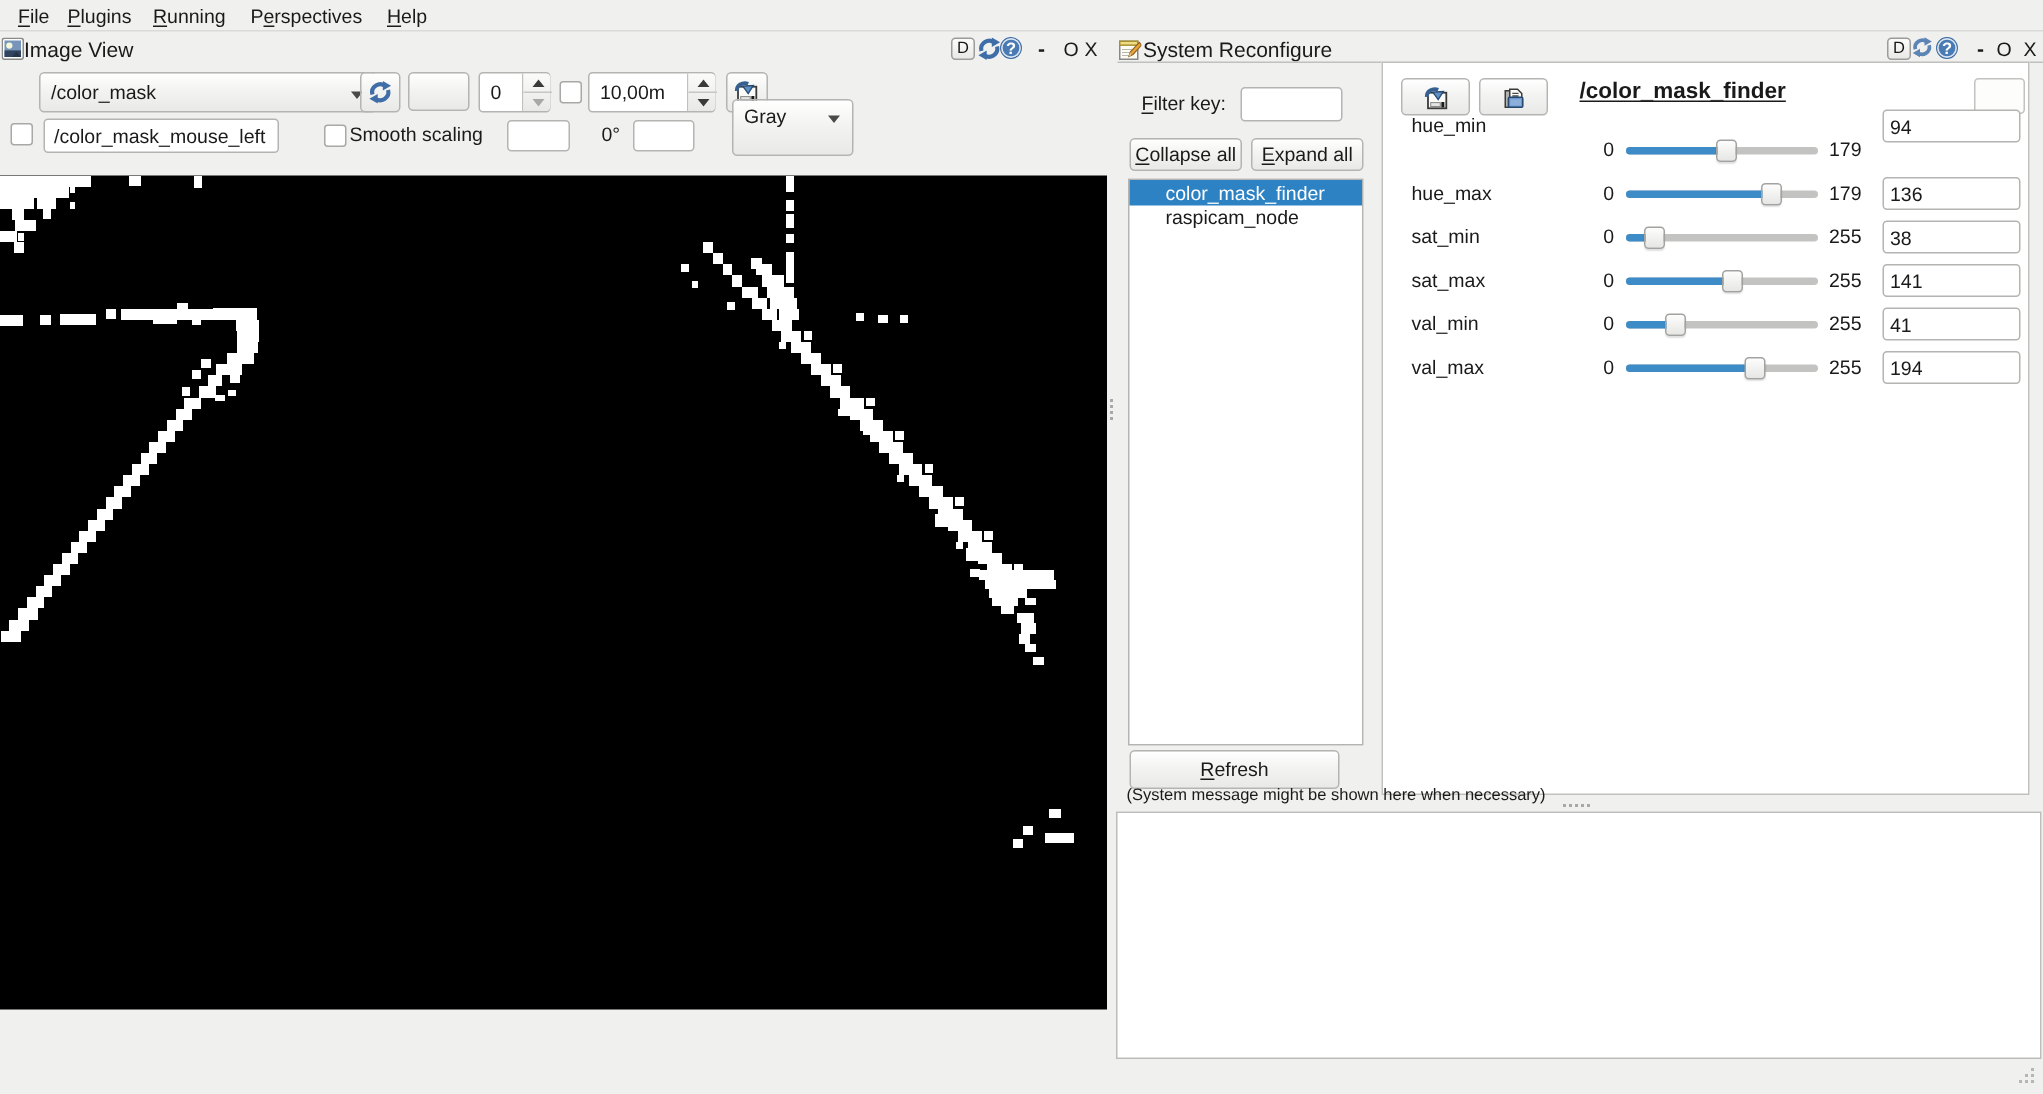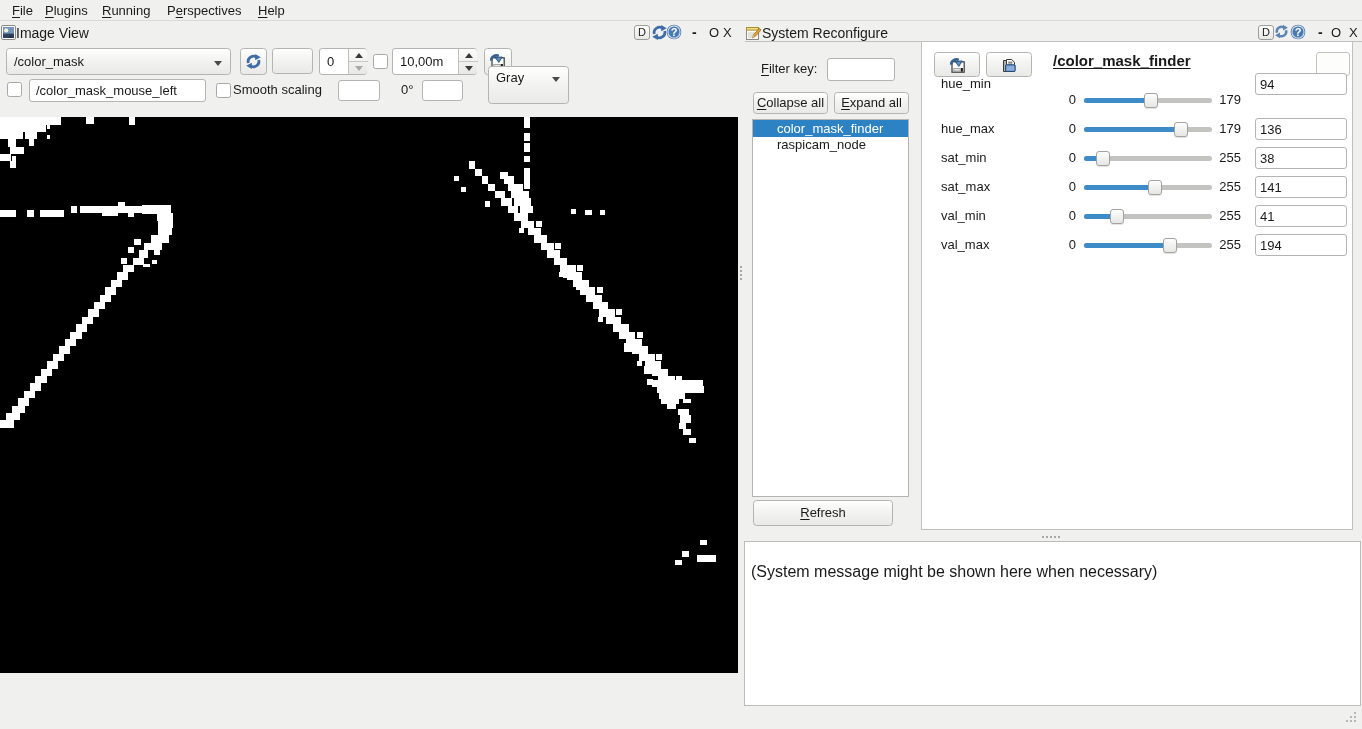--- a/index.html
+++ b/index.html
@@ -37,21 +37,21 @@
       </g>
     </svg></div>
 <div class="abs" style="left:666px;top:24px;width:16px;height:16px;"><svg width="16" height="16" viewBox="0 0 16 16">
       <circle cx="8" cy="8" r="7.3" fill="#39679e"></circle>
       <circle cx="8" cy="8" r="6.1" fill="#4a7ab3" stroke="#d9e4f2" stroke-width="1.1"></circle>
       <text x="8" y="12.1" font-family="Liberation Sans" font-size="11" font-weight="bold" fill="#fff" text-anchor="middle">?</text>
     </svg></div>
 <div class="abs lbl " style="left:692px;top:23px;font-size:14px;font-weight:bold">-</div>
 <div class="abs lbl " style="left:709px;top:24px;font-size:13px">O</div>
 <div class="abs lbl " style="left:723px;top:24px;font-size:13px">X</div>
-<div class="abs btn" style="left:6px;top:48px;width:225px;height:27px;">
+<div class="abs btn" style="left:26px;top:48px;width:225px;height:27px;">
     <div class="abs lbl" style="left:7px;top:4px">/color_mask</div>
     <div class="abs" style="right:8px;top:12px;width:0;height:0;border-left:4.5px solid transparent;border-right:4.5px solid transparent;border-top:5.5px solid #4a4a48"></div>
   </div>
 <div class="abs btn" style="left:240px;top:48px;width:27px;height:27px;">
     <div class="abs" style="left:4px;top:4px"><svg width="17" height="17" viewBox="0 0 17 17">
         <g transform="scale(1.0625)">
           <g stroke="#3f6da8" stroke-width="2.6" fill="none">
             <path d="M3.1 9.4 A5.1 5.1 0 0 1 11.3 4.2"></path>
             <path d="M12.9 6.6 A5.1 5.1 0 0 1 4.7 11.8"></path>
           </g>
@@ -81,21 +81,21 @@
 <div class="abs btn" style="left:484px;top:48px;width:28px;height:27px;">
     <div class="abs" style="left:4px;top:4px"><svg width="17" height="17" viewBox="0 0 17 17">
         <rect x="3.0" y="4.8" width="12.2" height="10.4" fill="#fbfbfa" stroke="#3a3a3a" stroke-width="1.2"></rect>
         <rect x="4.8" y="11.4" width="6.4" height="2.6" fill="#e6e6e4" stroke="#8a8a88" stroke-width="0.7"></rect>
         <rect x="11.9" y="11" width="2.0" height="3.6" fill="#1a1a1a"></rect>
         <path d="M2.2 7.6 C2.0 3.8 6.0 1.4 9.8 2.9" stroke="#35608f" stroke-width="2.6" fill="none"></path>
         <path d="M6.2 4.4 L13.2 4.0 L9.8 9.4 Z" fill="#5e8ec2" stroke="#274a72" stroke-width="0.9"></path>
       </svg></div>
   </div>
 <div class="abs cb" style="left:7px;top:82px;width:15px;height:15px;"></div>
-<div class="abs field" style="left:29px;top:79px;width:177px;height:23px;">
+<div class="abs field" style="left:29px;top:79px;width:157px;height:23px;">
     <div class="abs lbl" style="left:6px;top:2px">/color_mask_mouse_left</div>
   </div>
 <div class="abs cb" style="left:216px;top:83px;width:15px;height:15px;"></div>
 <div class="abs lbl " style="left:233px;top:81px;">Smooth scaling</div>
 <div class="abs field" style="left:338px;top:80px;width:42px;height:21px;"></div>
 <div class="abs lbl " style="left:401px;top:81px;">0°</div>
 <div class="abs field" style="left:422px;top:80px;width:41px;height:21px;"></div>
 <div class="abs btn" style="left:468px;top:66px;width:81px;height:38px;margin-left:20px;">
     <div class="abs lbl" style="left:7px;top:2px">Gray</div>
     <div class="abs" style="right:8px;top:10px;width:0;height:0;border-left:4.5px solid transparent;border-right:4.5px solid transparent;border-top:5.5px solid #4a4a48"></div>
@@ -367,20 +367,20 @@
 <div class="abs lbl " style="left:1241px;top:236px;transform:translateX(-100%)">255</div>
 <div class="abs field" style="left:1255px;top:234px;width:92px;height:22px;">
     <div class="abs lbl" style="left:4px;top:2px">194</div>
   </div>
 <div class="abs" style="left:1042px;top:536px;width:2px;height:2px;background:#a8a8a6;"></div>
 <div class="abs" style="left:1046px;top:536px;width:2px;height:2px;background:#a8a8a6;"></div>
 <div class="abs" style="left:1050px;top:536px;width:2px;height:2px;background:#a8a8a6;"></div>
 <div class="abs" style="left:1054px;top:536px;width:2px;height:2px;background:#a8a8a6;"></div>
 <div class="abs" style="left:1058px;top:536px;width:2px;height:2px;background:#a8a8a6;"></div>
 <div class="abs" style="left:744px;top:541px;width:617px;height:165px;background:#fff;border:1px solid #bcbcba;"></div>
-<div class="abs lbl " style="left:751px;top:563px;font-size:16px">(System message might be shown here when necessary)</div>
+<div class="abs lbl " style="left:751px;top:521px;font-size:11px">(System message might be shown here when necessary)</div>
 <div class="abs" style="left:1346px;top:712px;width:11px;height:11px;">
     <div class="abs" style="left:0px;top:8px;width:2px;height:2px;background:#b6b6b4"></div>
     <div class="abs" style="left:4px;top:8px;width:2px;height:2px;background:#b6b6b4"></div>
     <div class="abs" style="left:8px;top:8px;width:2px;height:2px;background:#b6b6b4"></div>
     <div class="abs" style="left:4px;top:4px;width:2px;height:2px;background:#b6b6b4"></div>
     <div class="abs" style="left:8px;top:4px;width:2px;height:2px;background:#b6b6b4"></div>
     <div class="abs" style="left:8px;top:0px;width:2px;height:2px;background:#b6b6b4"></div>
   </div>
 </body></html>

